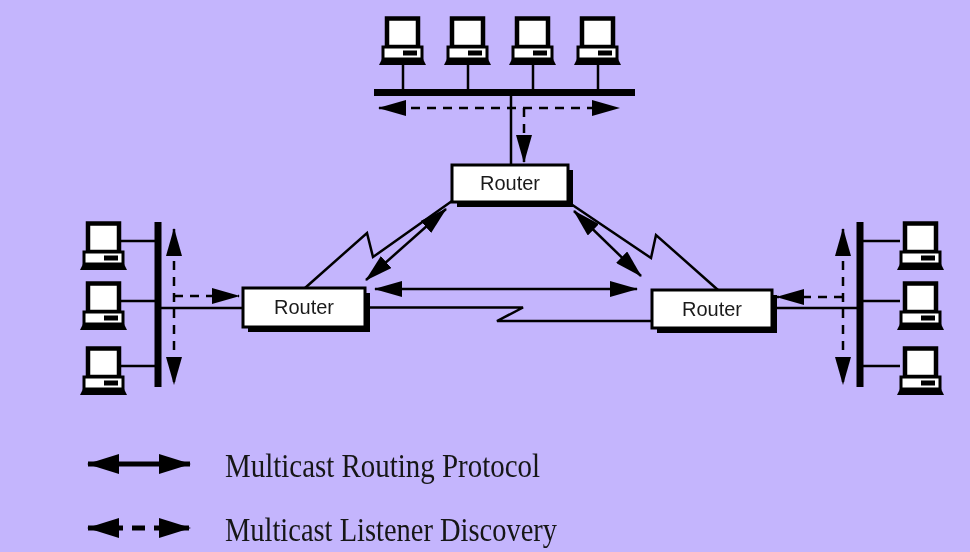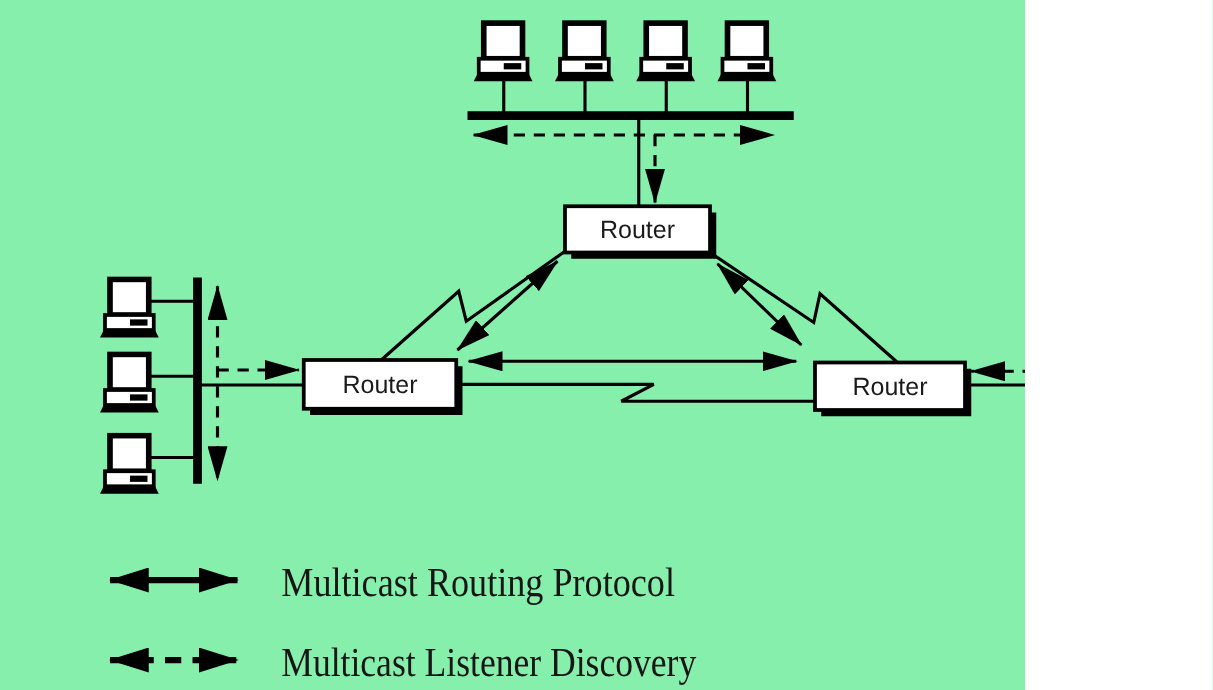--- a/index.html
+++ b/index.html
@@ -1,16 +1,16 @@
 <!DOCTYPE html>
 <html><head>
 <meta charset="utf-8">
 <style>
   html,body{margin:0;padding:0;background:#ffffff;}
-  .stage{position:relative;width:820px;height:552px;background:#86efac;overflow:hidden;
+  .stage{position:relative;width:970px;height:552px;background:#c4b5fd;overflow:hidden;
          font-family:"Liberation Sans",sans-serif;}
   svg{position:absolute;inset:0;}
   .router-label{font-family:"Liberation Sans",sans-serif;font-size:20px;fill:#1a1a1a;}
   .legend-label{font-family:"Liberation Serif",serif;font-size:33px;fill:#161616;}
 </style>
 </head>
 <body>
 
 <div class="stage">
 <svg width="970" height="552" viewBox="0 0 970 552" xmlns="http://www.w3.org/2000/svg">

